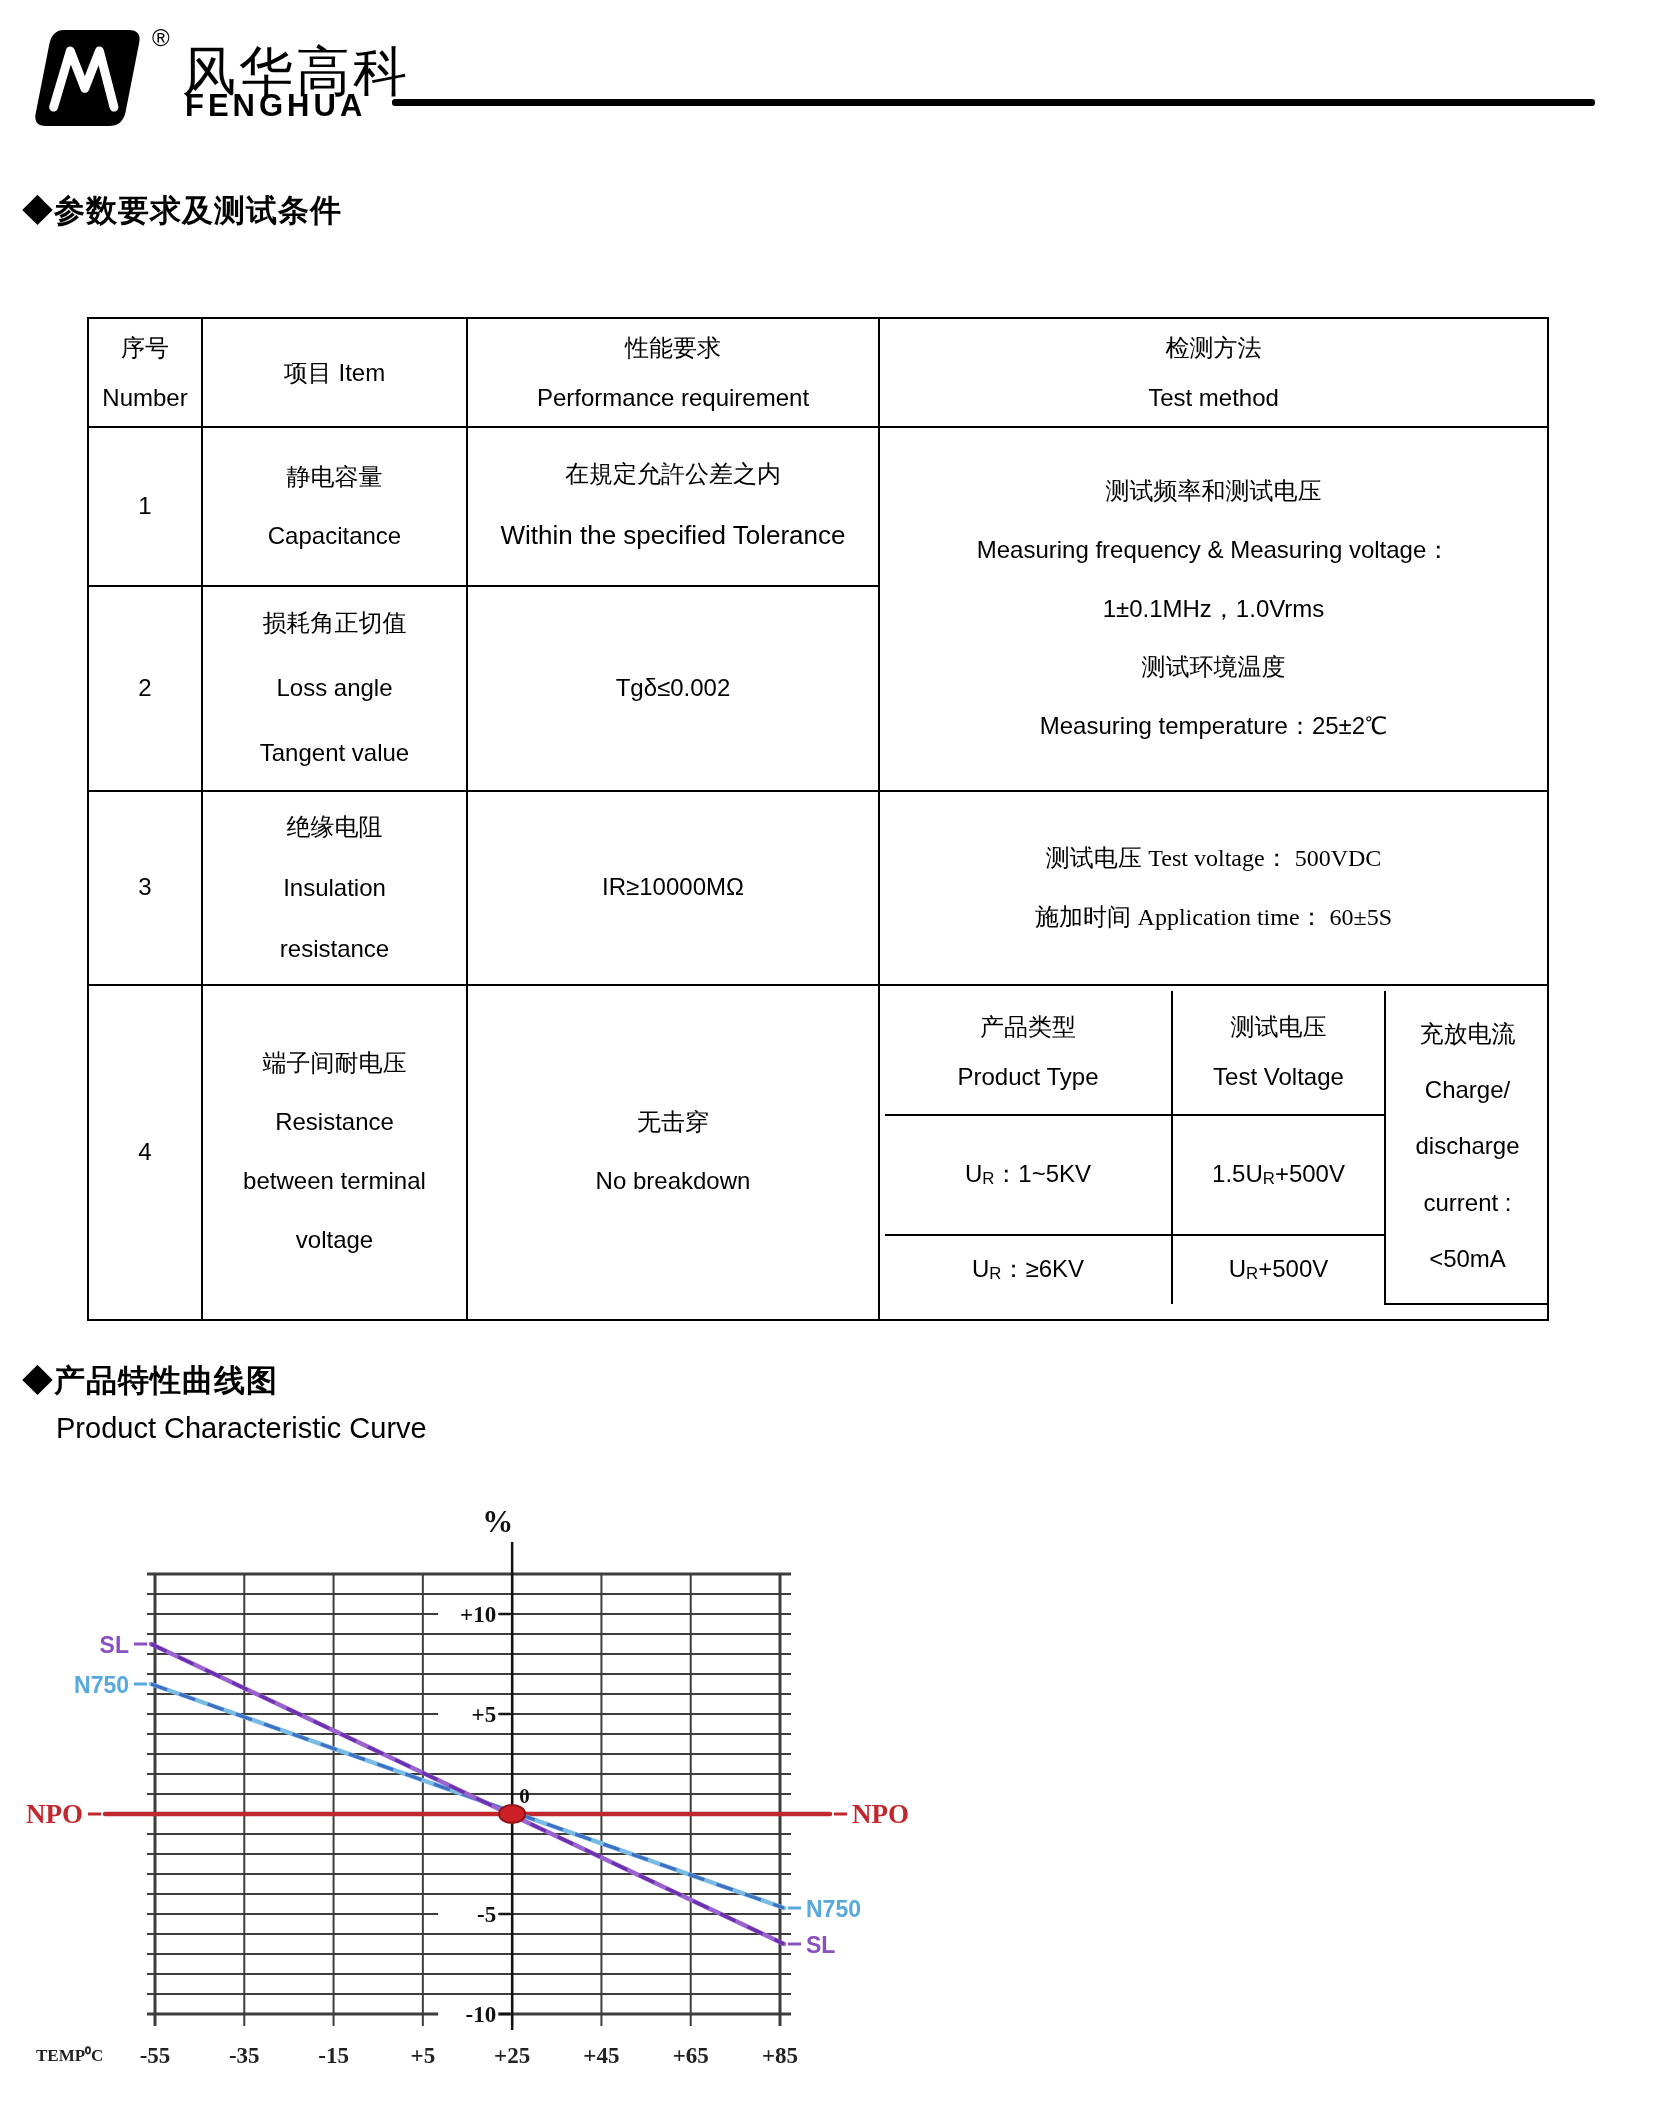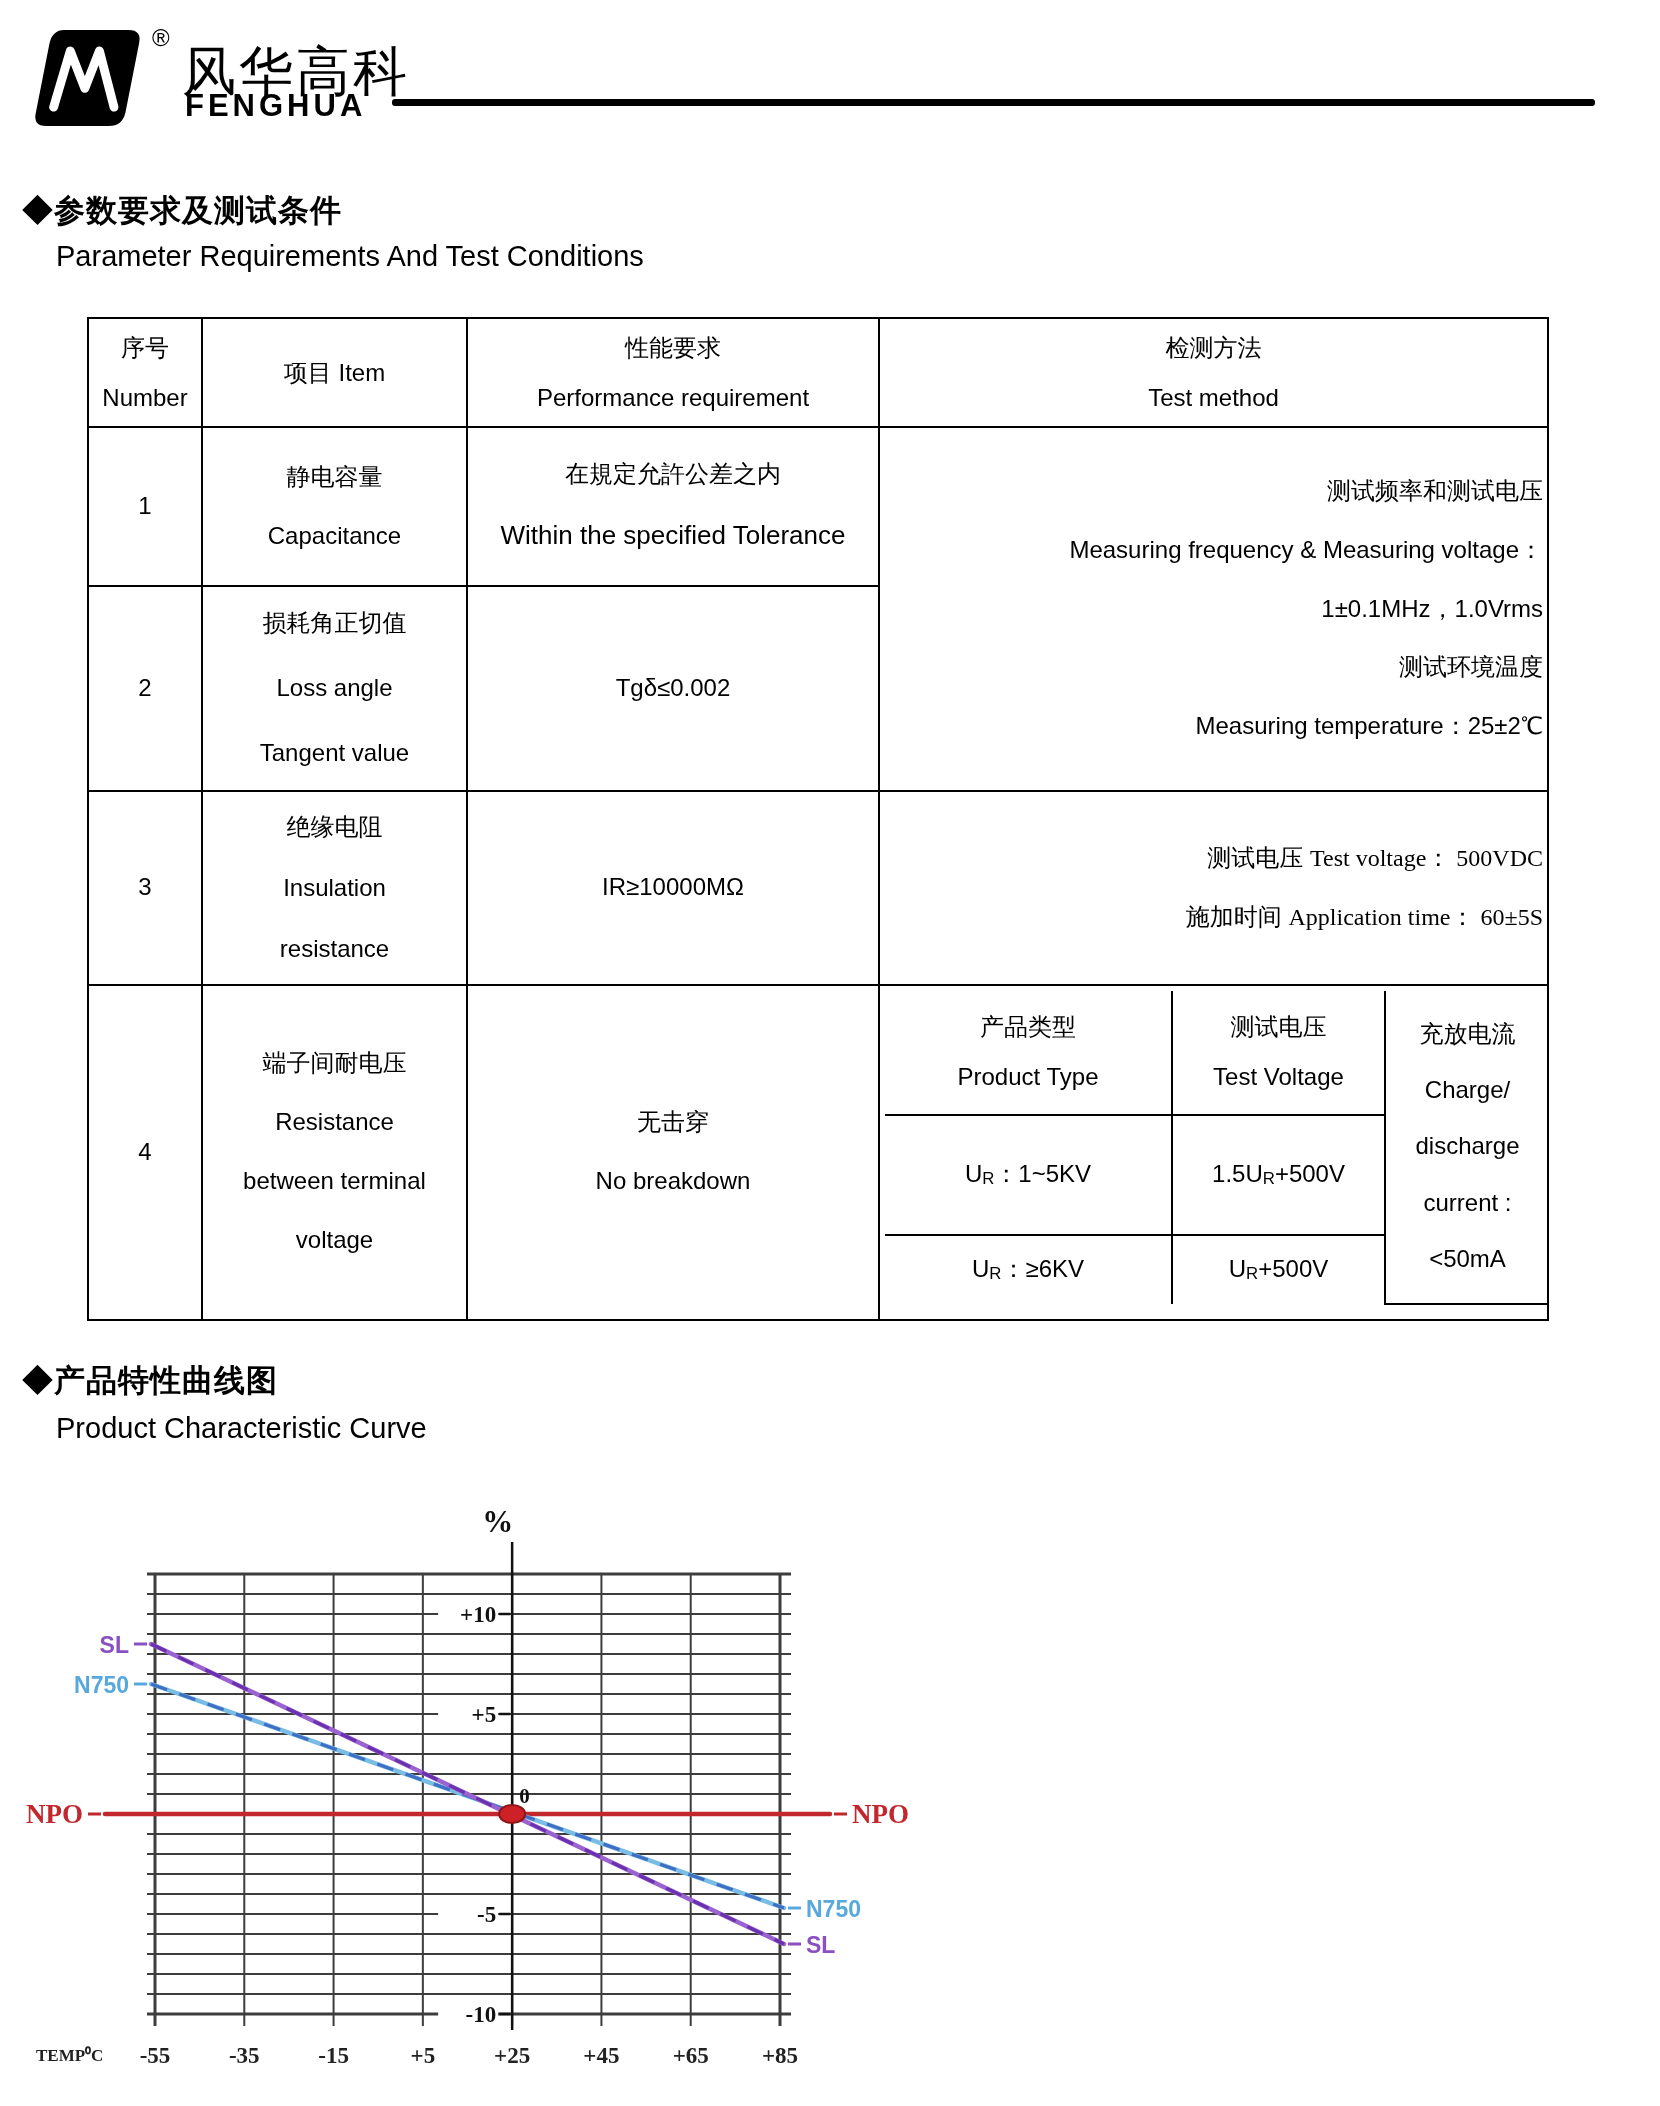--- a/index.html
+++ b/index.html
@@ -18,21 +18,21 @@
   .header-rule { position:absolute; left:392px; top:99px; width:1203px; height:7px; background:#000; border-radius:3px; }
   
   .sec-title-cn { position:absolute; font-size:31px; font-weight:600; letter-spacing:1px; }
   .sec-title-en { position:absolute; font-size:29px; }
   #s1cn { left:22px; top:190px; } #s1en { left:56px; top:240px; }
   #s2cn { left:22px; top:1360px; } #s2en { left:56px; top:1412px; }
   
   .ptable { position:absolute; left:87px; top:317px; width:1460px; border-collapse:collapse; table-layout:fixed; font-size:24px; }
   .ptable td { border:2.5px solid #000; text-align:center; vertical-align:middle; line-height:2.45; padding:4px; }
   .ptable .hdr { line-height:2.05; }
-  .ptable td.method { text-align:right; padding-left:4px; vertical-align:middle; }
+  .ptable td.method { text-align:center; padding-left:4px; vertical-align:middle; }
   .m12 { line-height:2.8; }
   .m3 { line-height:2.55; }
   .serif { font-family:"Liberation Serif", serif; }
   .colnum { width:114px; } .colitem { width:265px; } .colperf { width:412px; } .colmeth { width:669px; }
   
   td.subhost { padding:5px; vertical-align:top; }
   .subtable { width:100%; height:100%; border-collapse:collapse; table-layout:fixed; font-size:24px; }
   .subtable td { border:2.5px solid #000; text-align:center; vertical-align:middle; line-height:2.1; }
   .subtable tr:first-child td { border-top:none; }
   .subtable tr:last-child td { border-bottom:none; }
@@ -52,21 +52,20 @@
       <path d="M28,2 L90,2 Q103,2 100,15 L87,81 Q84,94 71,94 L11,94 Q-2,94 1,81 L14,15 Q17,2 28,2 Z" fill="#000"></path>
       <path d="M18,76 L34,22 L48,58 L62,22 L76,76" stroke="#fff" stroke-width="8.5" fill="none" stroke-linecap="round" stroke-linejoin="round"></path>
     </svg>
     <span class="reg-mark">®</span>
     <div class="brand-cn">风华高科</div>
     <div class="brand-en">FENGHUA</div>
   </div>
   <div class="header-rule"></div>
 
   <div class="sec-title-cn" id="s1cn">◆参数要求及测试条件</div>
-  <div class="sec-title-en" id="s1en">Parameter Requirements And Test Conditions</div>
 
   <table class="ptable">
     <colgroup>
         <col class="colnum">
         <col class="colitem">
         <col class="colperf">
         <col class="colmeth">
       </colgroup>
     <tbody>
         <tr style="height:109px;">

